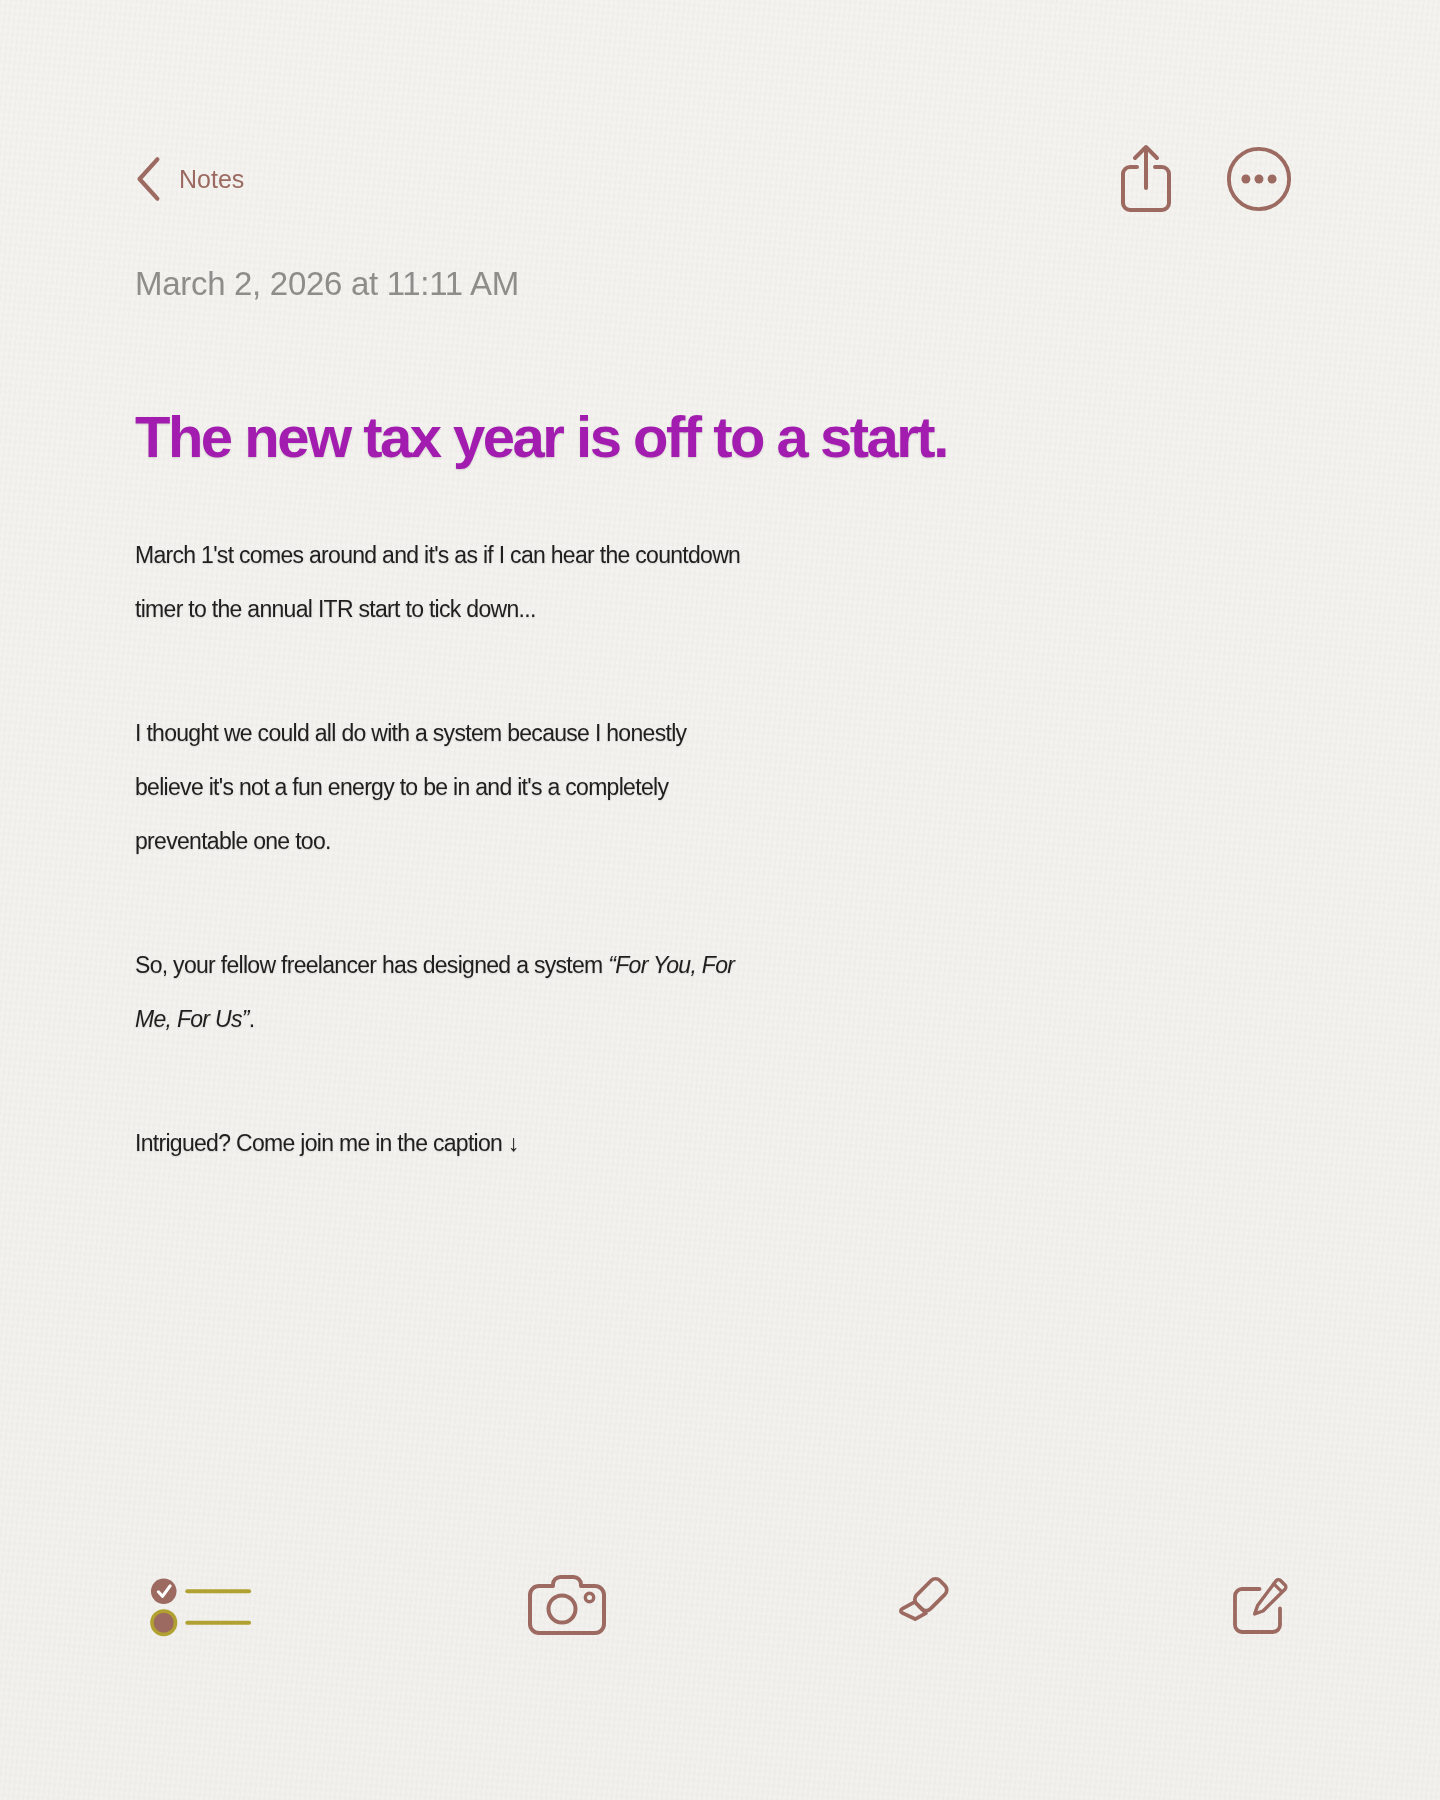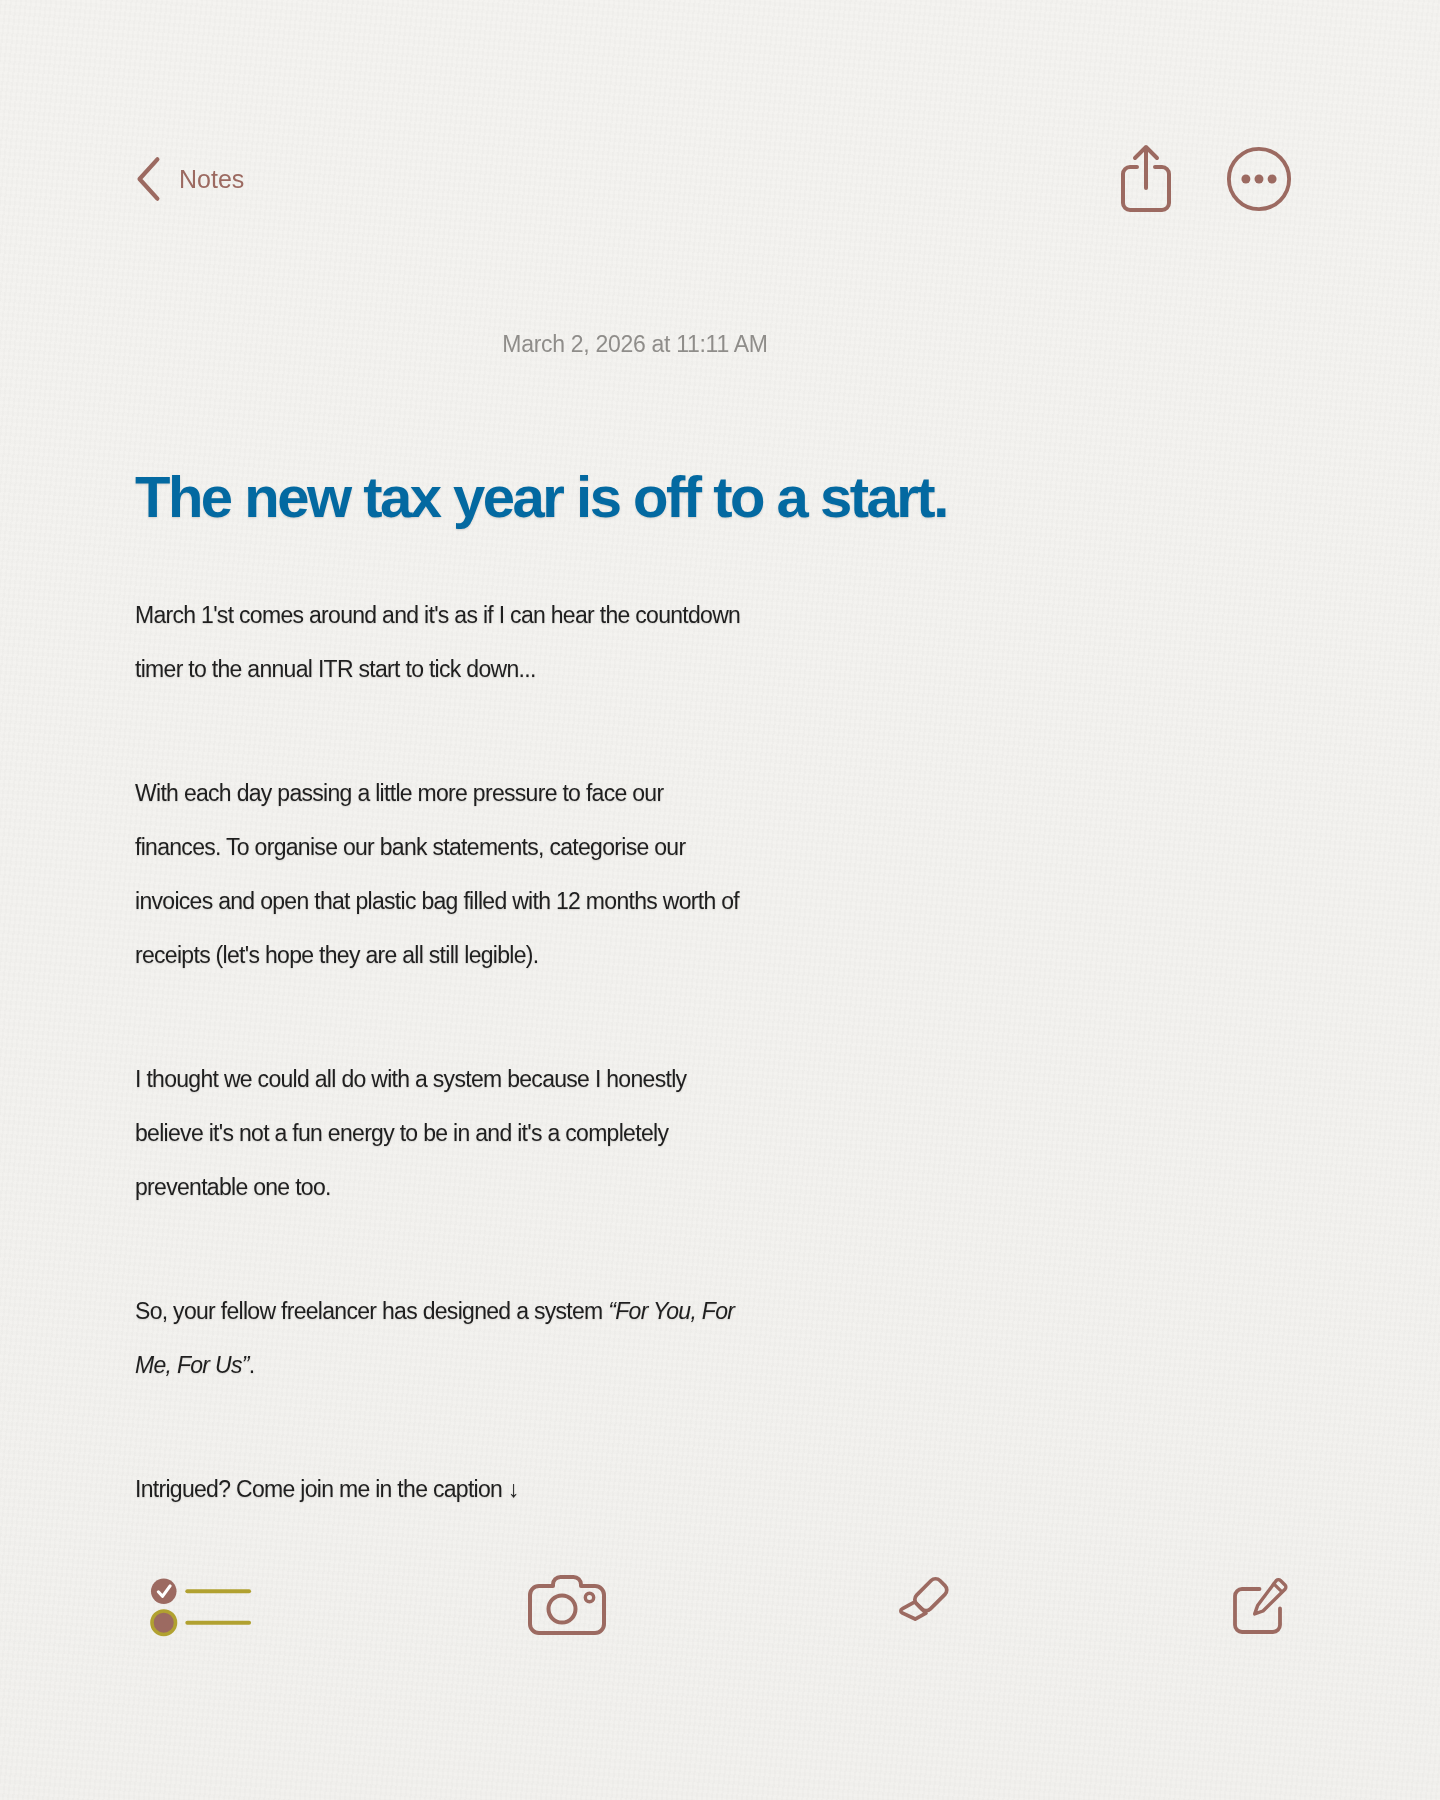--- a/index.html
+++ b/index.html
@@ -28,35 +28,35 @@
     cursor: default;
   }
   .back-button svg { display: block; }
   .header-actions { display: flex; align-items: center; gap: 48px; }
   .icon-button { display: flex; align-items: center; justify-content: center; }
   .icon-button svg { display: block; }
 
   .content { margin-left: 135px; width: 1000px; }
 
   .note-date {
-    text-align: center;
+    text-align: left;
     color: #8f8d8a;
-    font-size: 23px;
+    font-size: 33px;
     line-height: 44px;
-    margin-top: 102px;
+    margin-top: 42px;
     letter-spacing: -0.3px;
   }
 
   .note-title {
     margin-top: 94px;
     font-size: 58px;
     line-height: 74px;
     font-weight: bold;
     letter-spacing: -2.5px;
-    color: #0369a1;
+    color: #a21caf;
     text-shadow: 0 1px 2px rgba(70,60,55,0.18);
   }
 
   .note-body { margin-top: 54px; }
   .para {
     font-size: 23px;
     line-height: 54px;
     letter-spacing: -0.7px;
     white-space: pre-line;
     margin: 0 0 70px 0;
@@ -112,24 +112,20 @@
 </div>
 
 <div class="content">
   <div class="note-date">March 2, 2026 at 11:11 AM</div>
 
   <h1 class="note-title">The new tax year is off to a start.</h1>
 
   <div class="note-body">
     <p class="para">March 1'st comes around and it's as if I can hear the countdown
 timer to the annual ITR start to tick down...</p>
-    <p class="para">With each day passing a little more pressure to face our
-finances. To organise our bank statements, categorise our
-invoices and open that plastic bag filled with 12 months worth of
-receipts (let's hope they are all still legible).</p>
     <p class="para">I thought we could all do with a system because I honestly
 believe it's not a fun energy to be in and it's a completely
 preventable one too.</p>
     <p class="para"><span>So, your fellow freelancer has designed a system </span><i>“For You, For
 Me, For Us”</i><span>.</span></p>
     <p class="para">Intrigued? Come join me in the caption ↓</p>
   </div>
 </div>
 
 <div class="toolbar">

